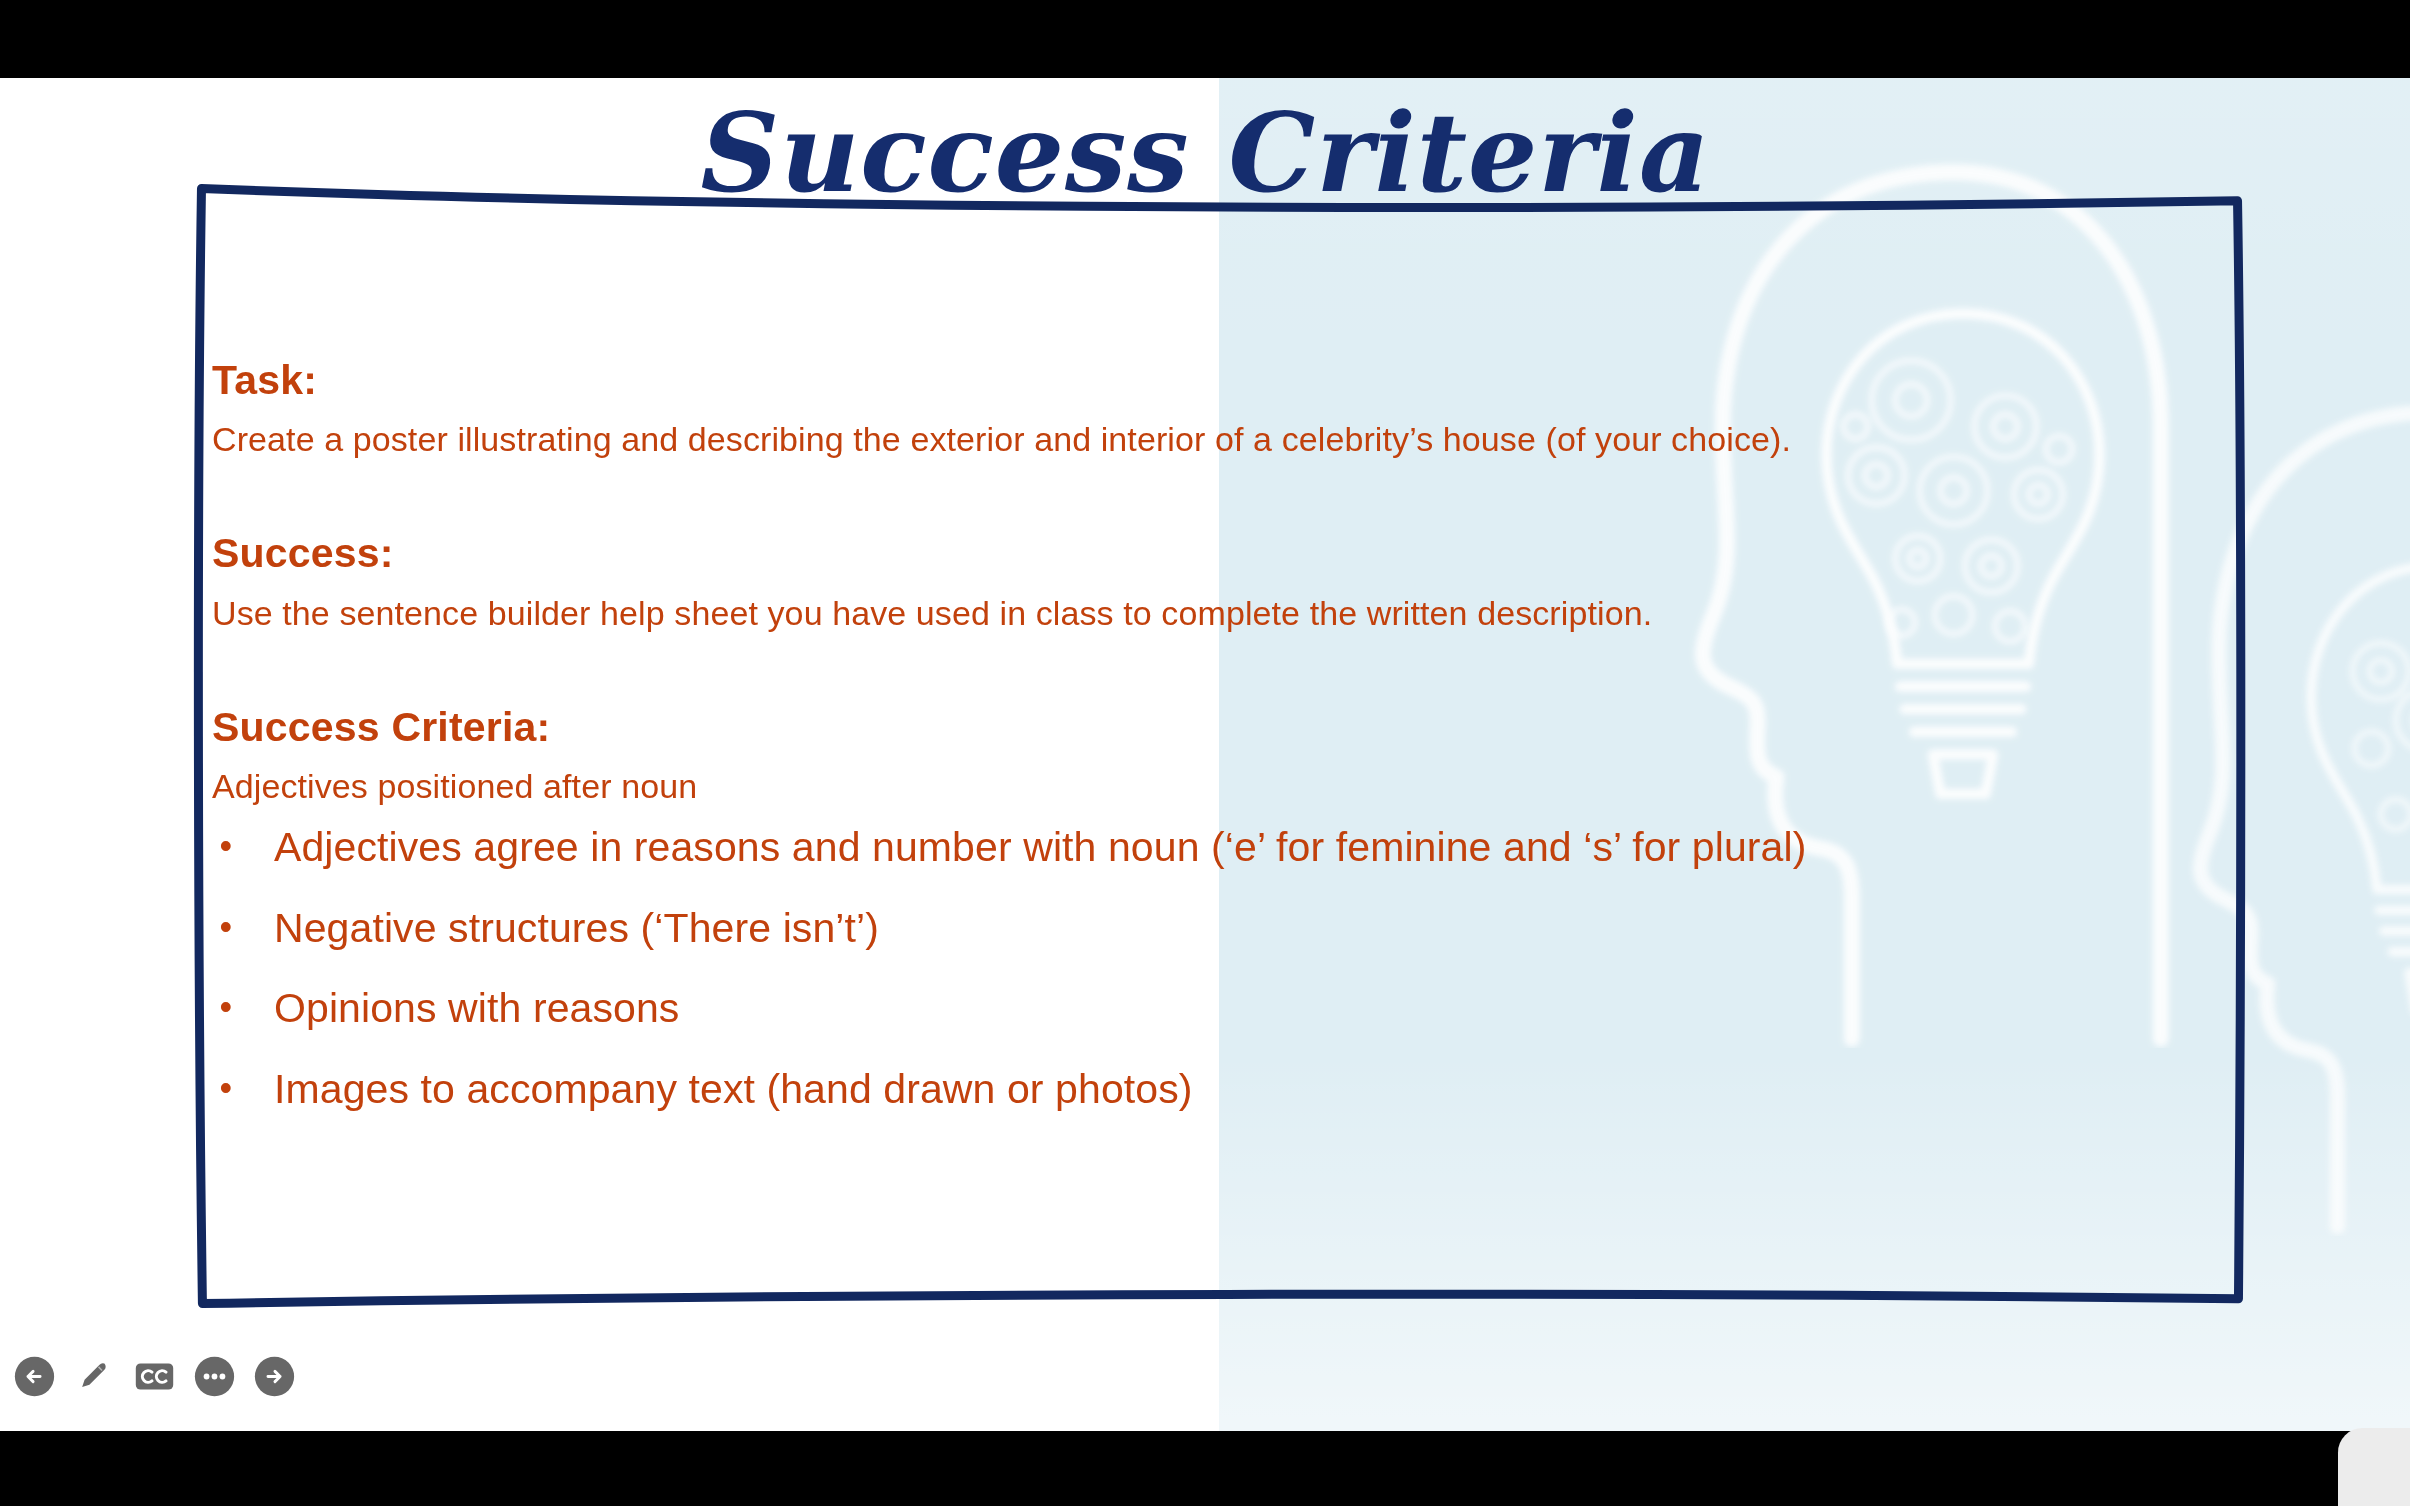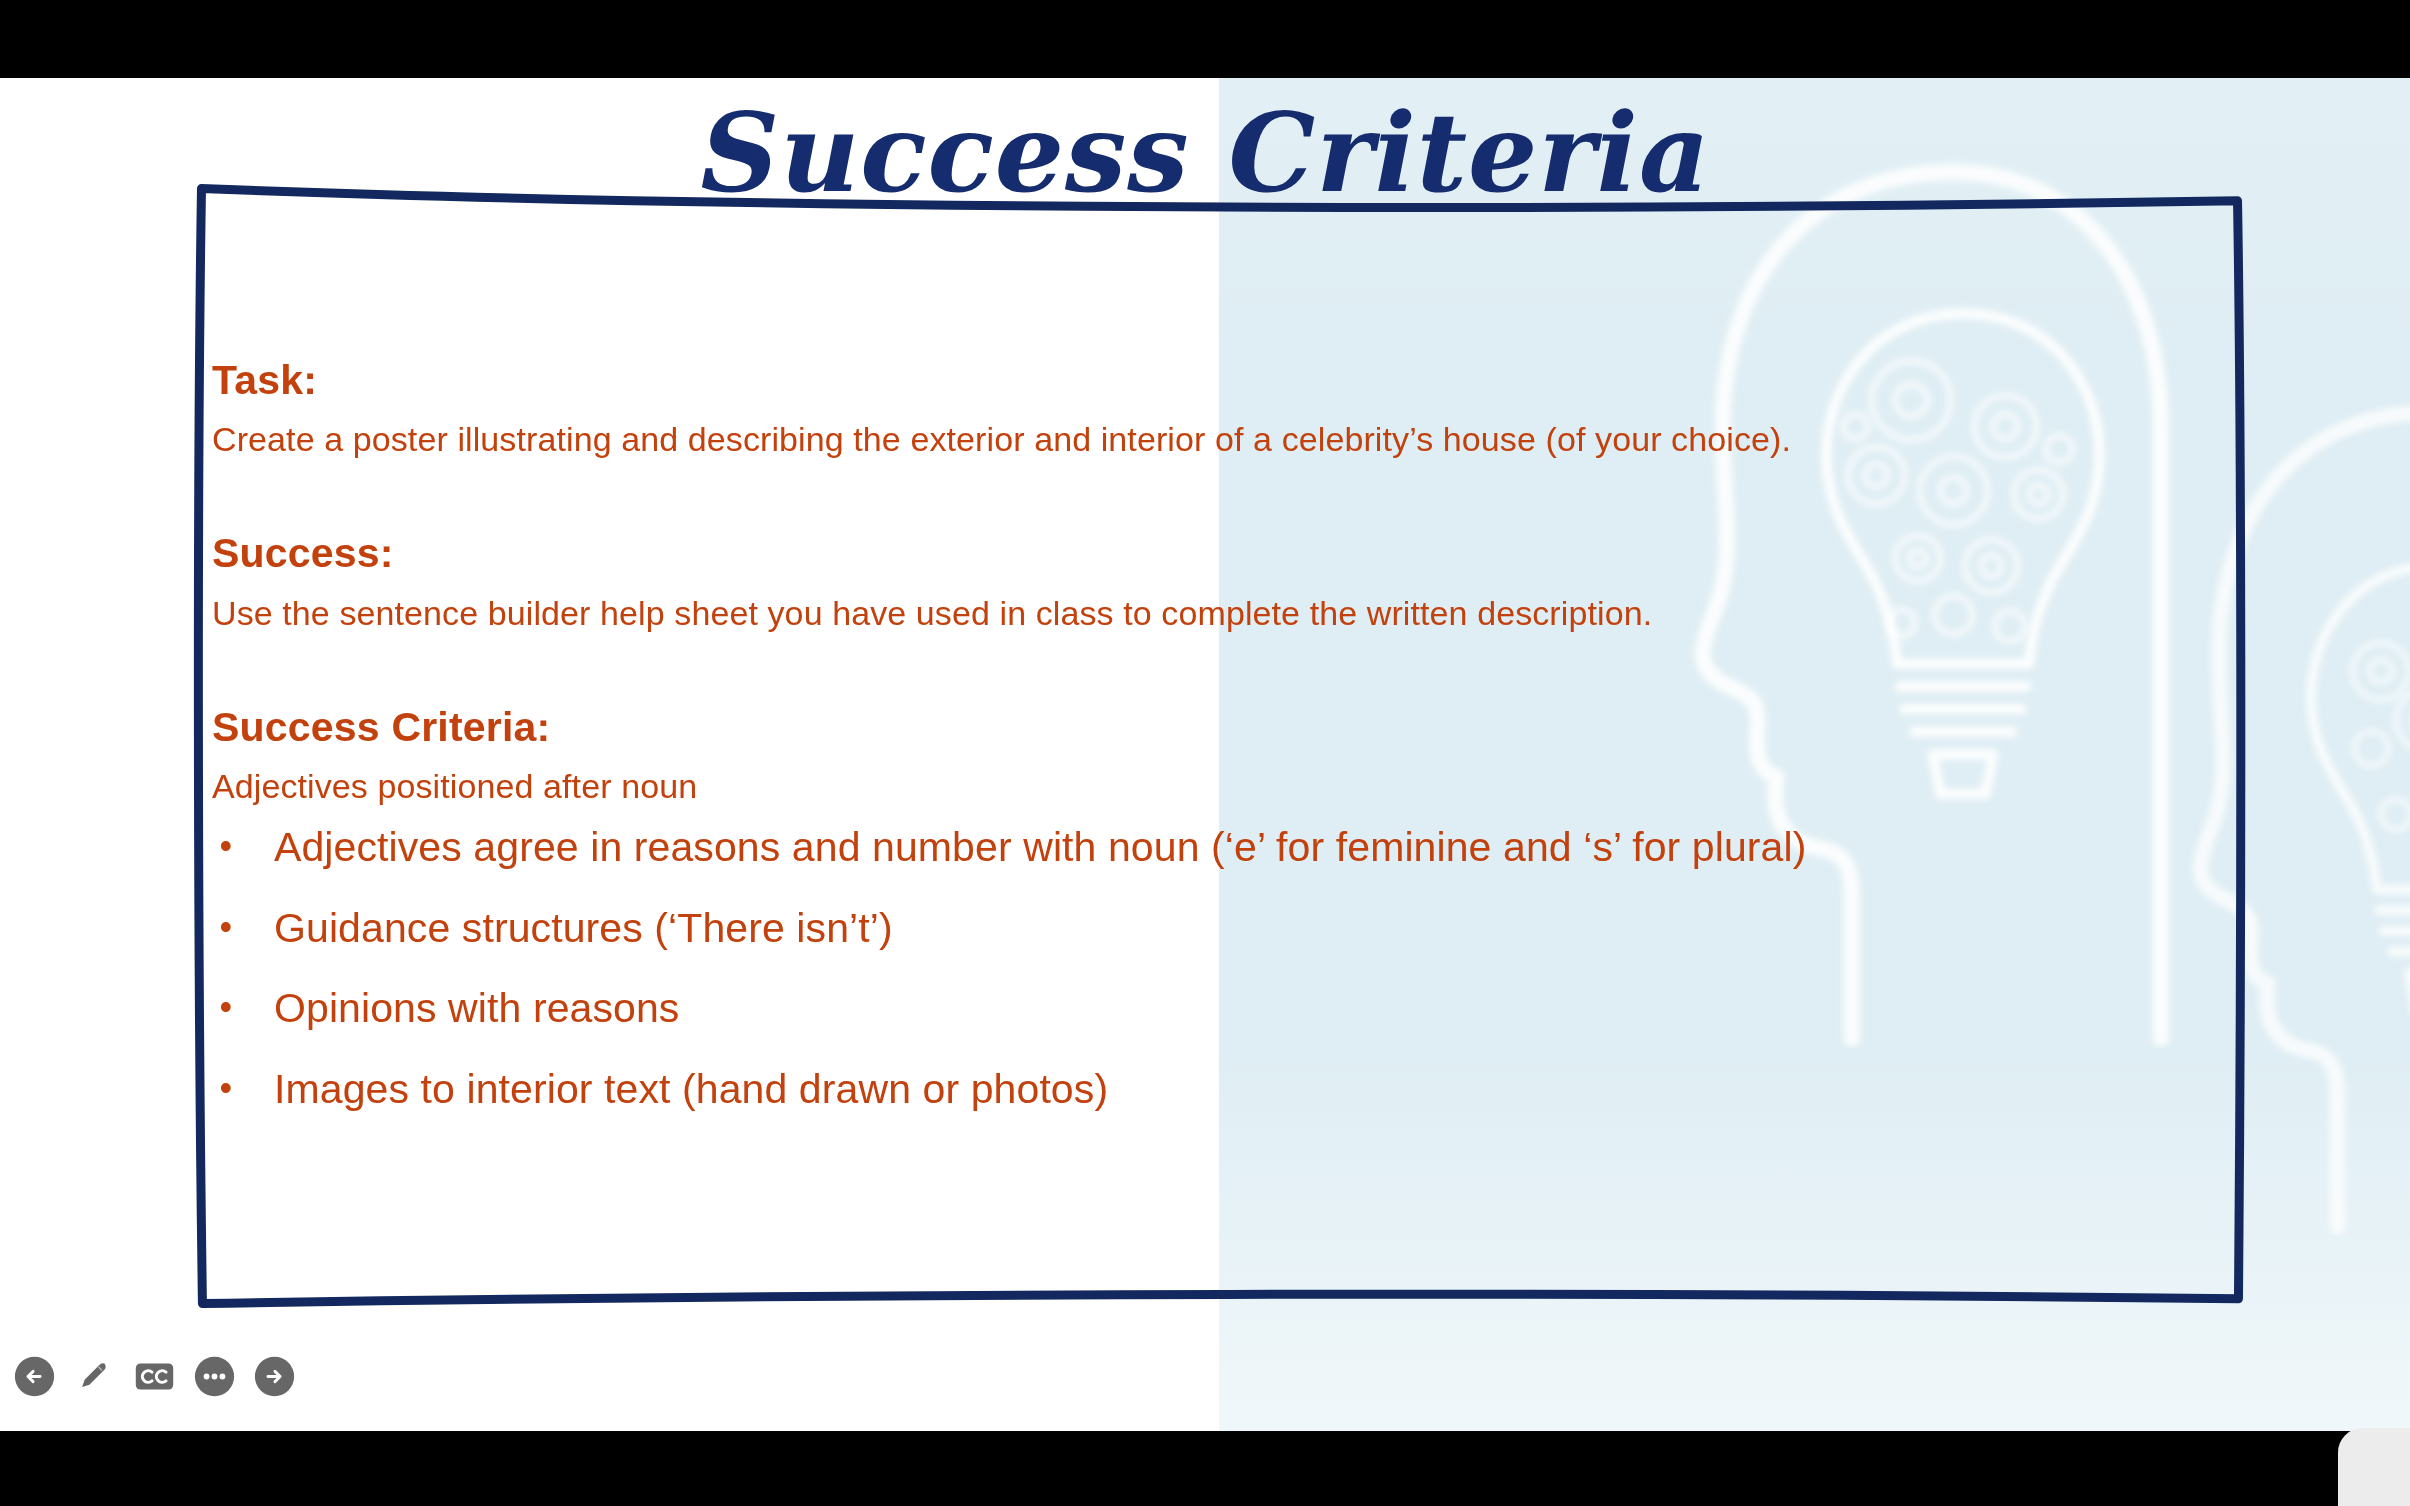--- a/index.html
+++ b/index.html
@@ -351,29 +351,29 @@
         <p class="para">Adjectives positioned after noun</p>
       </div>
 
       <ul class="bullet-list">
         <li class="bullet-item">
           <span class="bullet-dot">•</span>
           <span>Adjectives agree in reasons and number with noun (‘e’ for feminine and ‘s’ for plural)</span>
         </li>
         <li class="bullet-item">
           <span class="bullet-dot">•</span>
-          <span>Guidance structures (‘There isn’t’)</span>
+          <span>Negative structures (‘There isn’t’)</span>
         </li>
         <li class="bullet-item">
           <span class="bullet-dot">•</span>
           <span>Opinions with reasons</span>
         </li>
         <li class="bullet-item">
           <span class="bullet-dot">•</span>
-          <span>Images to interior text (hand drawn or photos)</span>
+          <span>Images to accompany text (hand drawn or photos)</span>
         </li>
       </ul>
     </div>
 
     <div id="toolbar">
 
       <div class="tb-btn" title="Previous">
         <svg width="43" height="43" viewBox="0 0 46 46">
           <circle cx="23" cy="23" r="21" fill="#676767"></circle>
           <path d="M29 23 H16 M21.5 17.5 L16 23 L21.5 28.5" fill="none" stroke="#ffffff" stroke-width="3.1" stroke-linecap="round" stroke-linejoin="round"></path>

